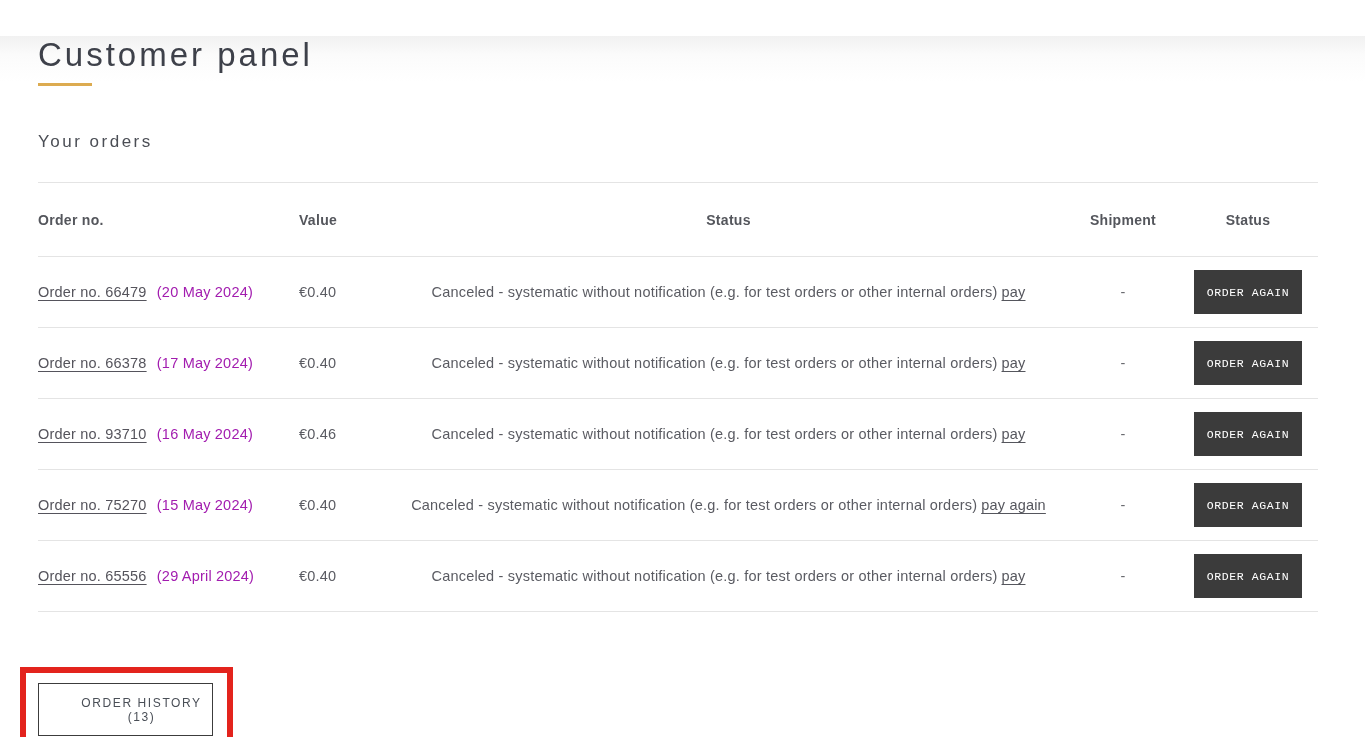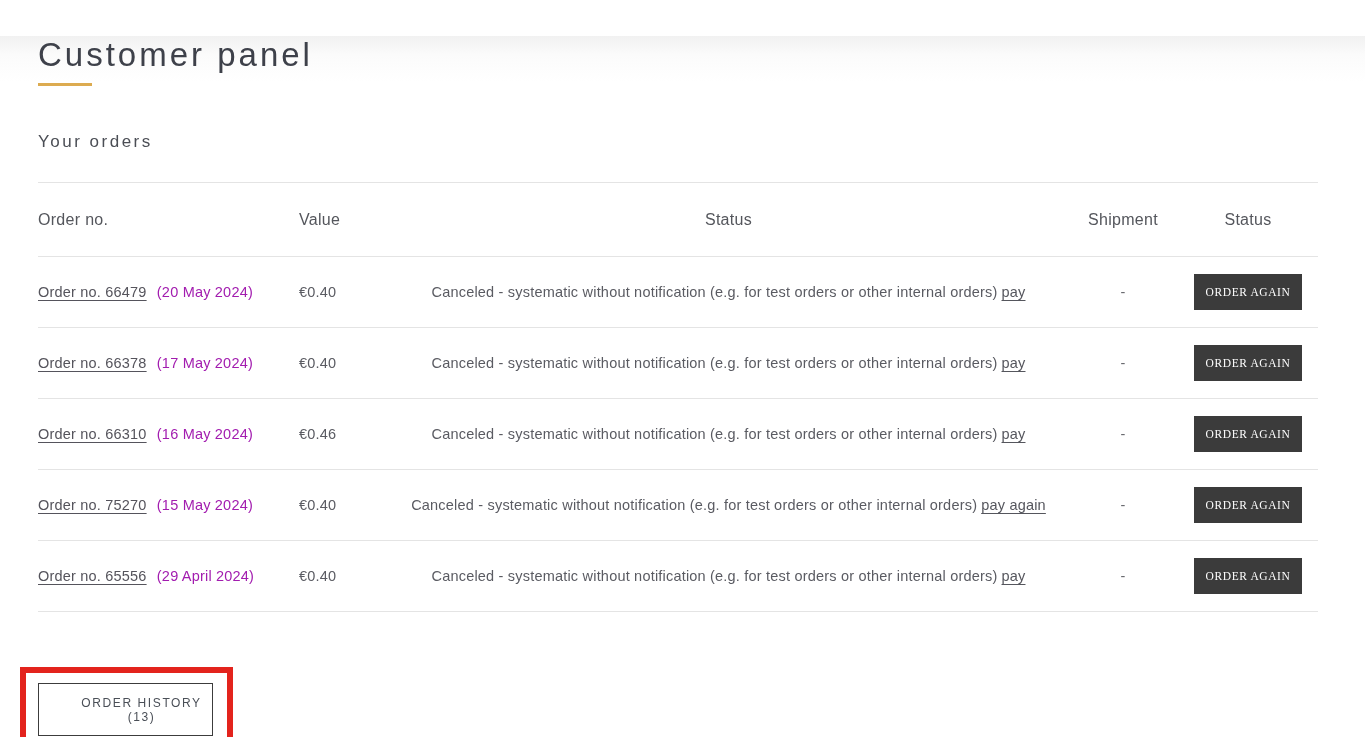--- a/index.html
+++ b/index.html
@@ -19,42 +19,42 @@
   .breadcrumb .current { color:#bcbcc0; }
 
   
   h1 { margin-top:36px; font-size:33px; font-weight:300; letter-spacing:3px; color:#3e414a; }
   .gold-underline { width:54px; height:3px; background:#dcab50; margin-top:9px; }
   h2 { margin-top:46px; font-size:17px; font-weight:400; letter-spacing:2.5px; color:#4b4e55; }
 
   
   table { margin-top:30px; width:1280px; border-collapse:collapse; }
   thead th { border-top:1px solid #e4e4e4; border-bottom:1px solid #e4e4e4;
-             height:74px; font-weight:400; font-size:16px; color:#54565c;
+             height:74px; font-weight:700; font-size:14px; color:#54565c;
              letter-spacing:0.3px; vertical-align:middle; }
   th.c-order { text-align:left; width:261px; }
   th.c-value { text-align:left; width:90px; }
   th.c-status { text-align:center; }
   th.c-ship  { text-align:center; width:110px; }
   th.c-actions { text-align:center; width:140px; }
 
   tbody td { border-bottom:1px solid #e4e4e4; height:71px; vertical-align:middle;
              font-size:14.5px; color:#5a5b62; letter-spacing:0.2px; }
   td.c-order { text-align:left; white-space:nowrap; }
   td.c-order a { color:#55545c; text-decoration:underline; text-underline-offset:3px; }
   td.c-order .date { margin-left:6px; color:#a21caf; }
   td.c-value { text-align:left; }
   td.c-status { text-align:center; }
   td.c-status a { color:#55565d; text-decoration:underline; text-underline-offset:3px; margin-left:4px; }
   td.c-ship { text-align:center; color:#6a6b70; }
   td.c-actions { text-align:center; }
 
-  .btn-dark { display:inline-block; width:108px; height:36px; background:#3b3b3b;
+  .btn-dark { display:inline-block; width:108px; height:44px; background:#3b3b3b;
               color:#ffffff; border:none; font-size:11.5px; letter-spacing:0.6px;
-              font-family:Liberation Serif, serif; cursor:pointer; }
+              font-family:Liberation Mono, monospace; cursor:pointer; }
 
   
   .annotation-box { position:absolute; left:20px; top:631px; width:213px; height:82px;
                     border:6px solid #e3231d; background:transparent; }
   .btn-history { position:absolute; left:12px; top:10px; width:175px; height:53px;
                  background:#ffffff; border:1px solid #3c3c3c; color:#4a4f57;
                  font-size:12px; letter-spacing:1.6px; font-family:inherit; cursor:pointer;padding-left:32px; }
 </style>
 </head>
 <body>
@@ -104,21 +104,21 @@
           <td class="c-status">
             <span>Canceled - systematic without notification (e.g. for test orders or other internal orders)</span><a href="#">pay</a>
           </td>
           <td class="c-ship">-</td>
           <td class="c-actions">
             <button class="btn-dark">ORDER AGAIN</button>
           </td>
         </tr>
         <tr>
           <td class="c-order">
-            <a href="#">Order no. 66310</a>
+            <a href="#">Order no. 93710</a>
             <span class="date">(16 May 2024)</span>
           </td>
           <td class="c-value">€0.46</td>
           <td class="c-status">
             <span>Canceled - systematic without notification (e.g. for test orders or other internal orders)</span><a href="#">pay</a>
           </td>
           <td class="c-ship">-</td>
           <td class="c-actions">
             <button class="btn-dark">ORDER AGAIN</button>
           </td>

